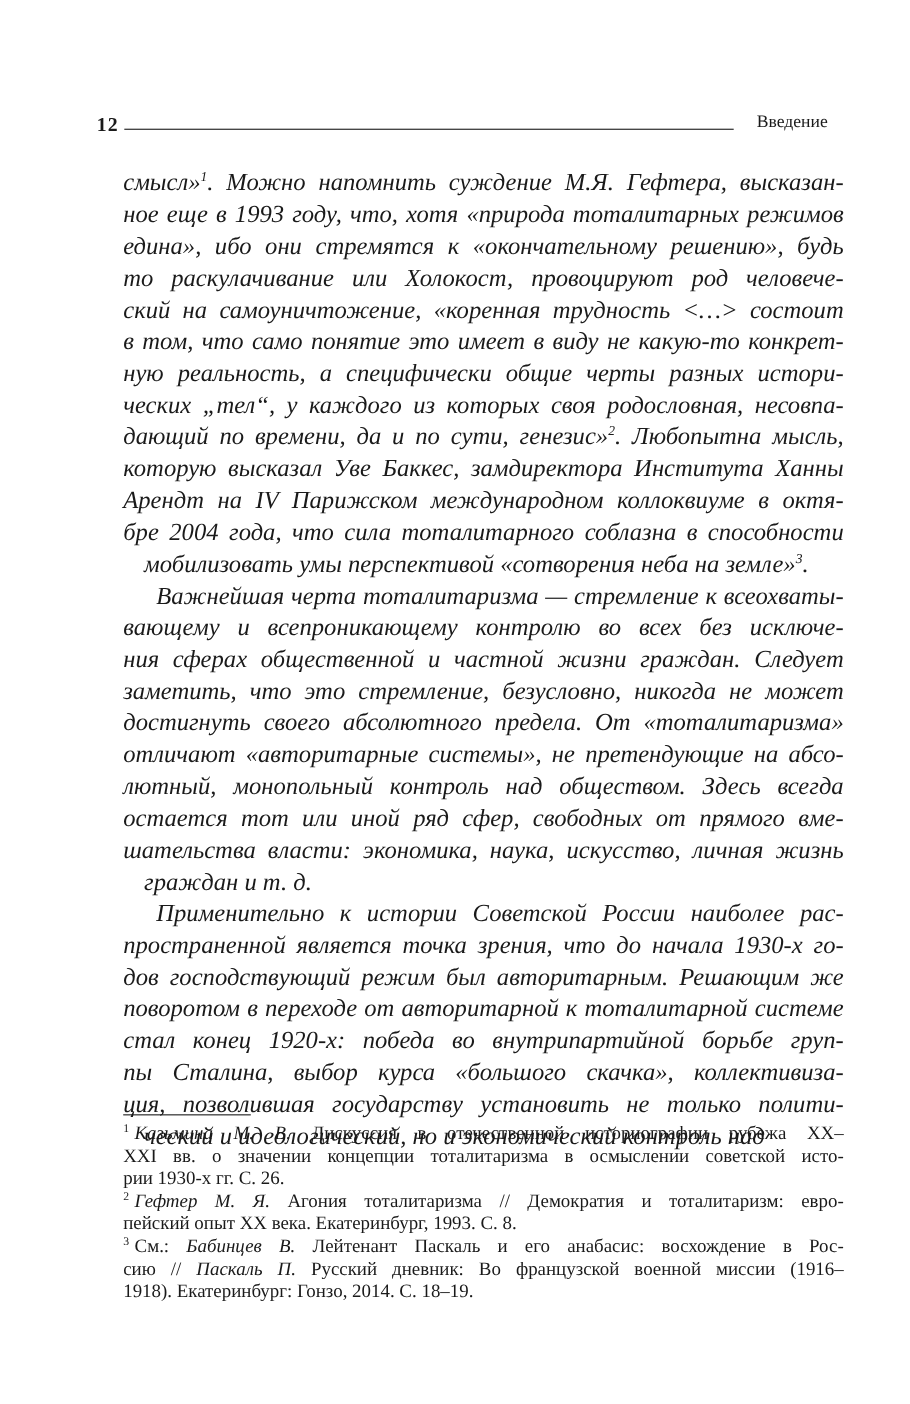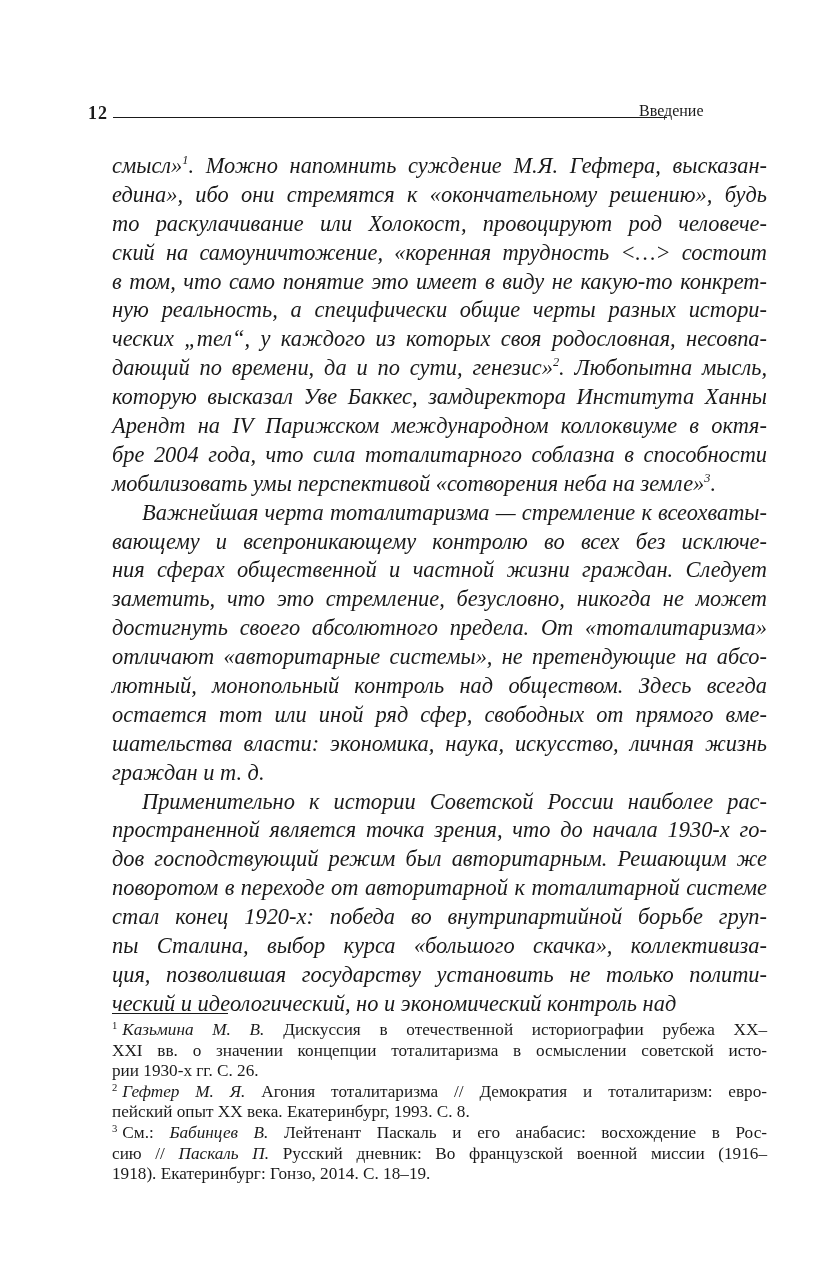--- a/index.html
+++ b/index.html
@@ -1,44 +1,47 @@
 <!DOCTYPE html>
 <html><head>
 <meta charset="utf-8">
 <style>
   html, body { margin: 0; padding: 0; background: #ffffff; }
   body { width: 827px; height: 1276px; position: relative; overflow: hidden; color: #1a1a1a; font-family: "Liberation Serif", "DejaVu Serif", serif; }
   .page-number { position: absolute; left: 88px; top: 103px; font-size: 18px; font-weight: bold; letter-spacing: 1px; text-align: right; }
   .header-rule { position: absolute; left: 113px; top: 117px; width: 554px; height: 0; border-top: 1.5px solid #1a1a1a; }
-  .running-head { position: absolute; left: 639px; top: 102px; font-size: 16px; }
+  .running-head { position: absolute; left: 688px; top: 102px; font-size: 16px; }
   .body-text { position: absolute; left: 112px; top: 152px; width: 655px; font-size: 22.4px; line-height: 28.9px; font-style: italic; }
   .line { display: block; text-align: justify; text-align-last: justify; white-space: nowrap; height: 28.9px; overflow: visible; }
   .line.last { text-align-last: left; }
   .line.indent { padding-left: 30px; }
   .line-inner { display: block; text-align: justify; text-align-last: justify; white-space: normal; }
-  .line.last .line-inner { text-align-last: left; }
+  .line.last .line-inner { text-align-last: left; margin-left: 19px; }
   sup { font-size: 0.55em; line-height: 0; vertical-align: 0.7em; }
   .footnote-rule { position: absolute; left: 112px; top: 1013px; width: 116px; height: 0; border-top: 1.3px solid #1a1a1a; }
   .footnotes { position: absolute; left: 112px; top: 1020px; width: 655px; font-size: 17.2px; line-height: 20.6px; }
   .fn-line { display: block; height: 20.6px; white-space: normal; text-align: justify; text-align-last: justify; }
   .fn-line.last { text-align-last: left; }
   .fn-num { font-size: 0.62em; vertical-align: 0.55em; line-height: 0; margin-right: 5px; }
   i { font-style: italic; }
 </style>
 </head>
 <body>
 
 <div class="page-number">12</div>
 <div class="header-rule"></div>
 <div class="running-head">Введение</div>
 
 <div class="body-text" id="body-text">
     <div>
       <div class="line">
         <span class="line-inner"><span>смысл»</span><sup>1</sup><span>. Можно напомнить суждение М.Я. Гефтера, высказан-</span></span>
+      </div>
+      <div class="line">
+        <span class="line-inner"><span>ное еще в 1993 году, что, хотя «природа тоталитарных режимов</span></span>
       </div>
       <div class="line">
         <span class="line-inner"><span>едина», ибо они стремятся к «окончательному решению», будь</span></span>
       </div>
       <div class="line">
         <span class="line-inner"><span>то раскулачивание или Холокост, провоцируют род человече-</span></span>
       </div>
       <div class="line">
         <span class="line-inner"><span>ский на самоуничтожение, «коренная трудность &lt;…&gt; состоит</span></span>
       </div>

